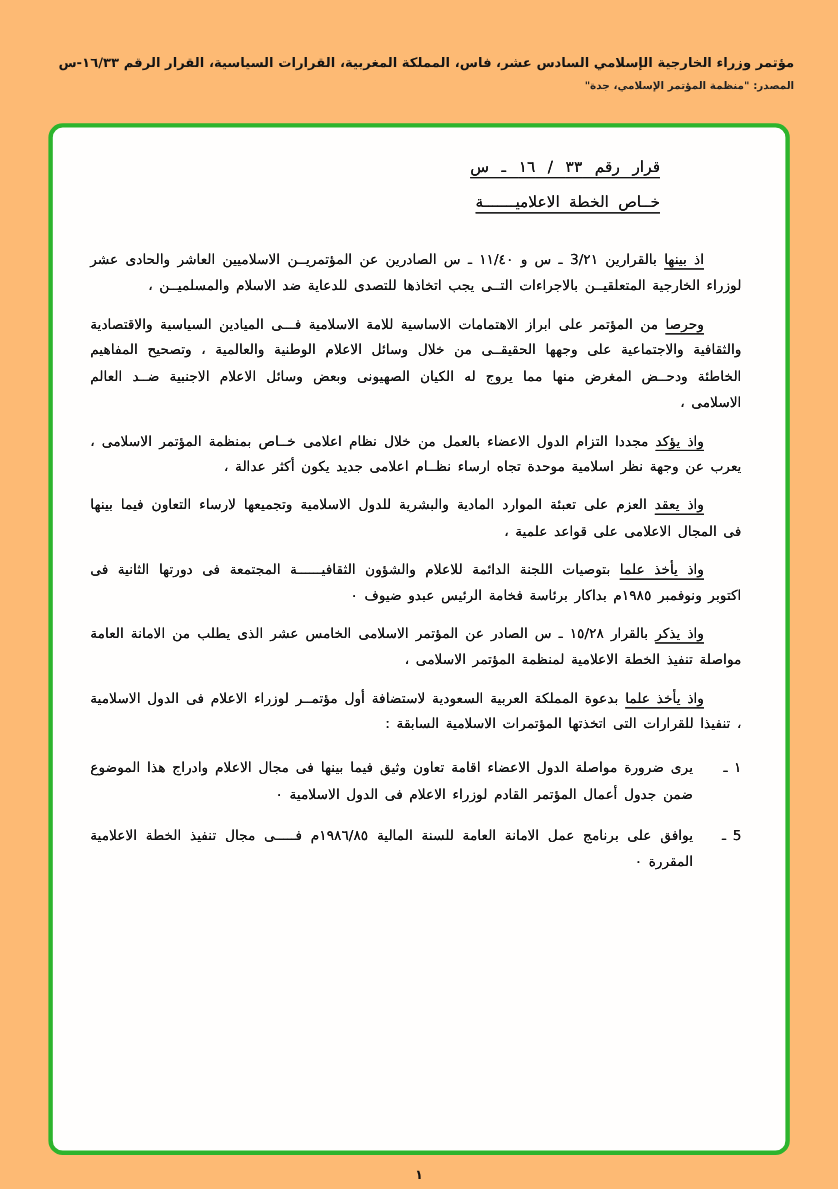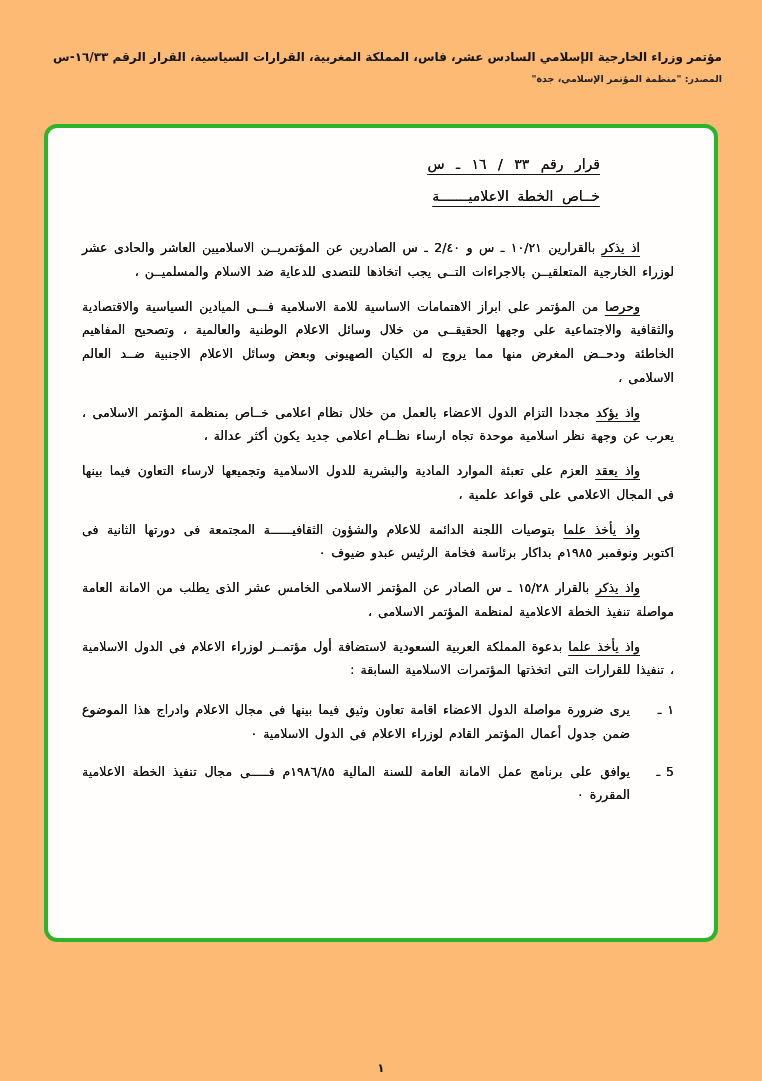--- a/index.html
+++ b/index.html
@@ -17,23 +17,23 @@
     position:absolute; top:50px; right:40px; left:30px;
     text-align:right; font-size:12px; font-weight:bold;
     white-space:nowrap; letter-spacing:0.1px;
   }
   .hdr-source {
     position:absolute; top:73px; right:40px;
     font-size:9.5px; font-weight:bold; color:#222;
   }
   .frame {
     position:absolute; top:112px; right:44px;
-    width:674px; height:818px;
+    width:674px; height:938px;
     border:4px solid #2db42d; border-radius:13px;
-    padding:26px 40px 16px 34px; background:#fffefd;margin-top:12px;
+    padding:26px 40px 16px 34px; background:#fffefd;
   }
   .doc-title {
     width:fit-content; max-width:100%;
     margin:2px 74px 16px 0;
     font-size:14px; word-spacing:7px;
     text-decoration:underline; text-underline-offset:5px;
     text-shadow:0 0 .5px #000;
   }
   .doc-subtitle {
     width:fit-content; max-width:100%;
@@ -70,21 +70,21 @@
 
   <div class="hdr-source">المصدر: "منظمة المؤتمر الإسلامي، جدة"</div>
 
   <div class="frame">
 
     <div class="doc-title">قرار رقم ٣٣ / ١٦ ـ س</div>
 
     <div class="doc-subtitle">خــاص الخطة الاعلاميـــــــة</div>
 
 
-    <p class="para"><span class="lead">اذ يذكر</span> <span>بالقرارين ١٠/٢١ ـ س و 2/٤٠ ـ س الصادرين عن المؤتمريــن الاسلاميين العاشر والحادى عشر لوزراء الخارجية المتعلقيــن بالاجراءات التــى يجب اتخاذها للتصدى للدعاية ضد الاسلام والمسلميــن ،</span></p>
+    <p class="para"><span class="lead">اذ بينها</span> <span>بالقرارين 3/٢١ ـ س و ١١/٤٠ ـ س الصادرين عن المؤتمريــن الاسلاميين العاشر والحادى عشر لوزراء الخارجية المتعلقيــن بالاجراءات التــى يجب اتخاذها للتصدى للدعاية ضد الاسلام والمسلميــن ،</span></p>
 
     <p class="para"><span class="lead">وحرصا</span> <span>من المؤتمر على ابراز الاهتمامات الاساسية للامة الاسلامية فـــى الميادين السياسية والاقتصادية والثقافية والاجتماعية على وجهها الحقيقــى من خلال وسائل الاعلام الوطنية والعالمية ، وتصحيح المفاهيم الخاطئة ودحــض المغرض منها مما يروج له الكيان الصهيونى وبعض وسائل الاعلام الاجنبية ضــد العالم الاسلامى ،</span></p>
 
     <p class="para"><span class="lead">واذ يؤكد</span> <span>مجددا التزام الدول الاعضاء بالعمل من خلال نظام اعلامى خــاص بمنظمة المؤتمر الاسلامى ، يعرب عن وجهة نظر اسلامية موحدة تجاه ارساء نظــام اعلامى جديد يكون أكثر عدالة ،</span></p>
 
     <p class="para"><span class="lead">واذ يعقد</span> <span>العزم على تعبئة الموارد المادية والبشرية للدول الاسلامية وتجميعها لارساء التعاون فيما بينها فى المجال الاعلامى على قواعد علمية ،</span></p>
 
     <p class="para"><span class="lead">واذ يأخذ علما</span> <span>بتوصيات اللجنة الدائمة للاعلام والشؤون الثقافيــــــة المجتمعة فى دورتها الثانية فى اكتوبر ونوفمبر ١٩٨٥م بداكار برئاسة فخامة الرئيس عبدو ضيوف ٠</span></p>
 
     <p class="para"><span class="lead">واذ يذكر</span> <span>بالقرار ١٥/٢٨ ـ س الصادر عن المؤتمر الاسلامى الخامس عشر الذى يطلب من الامانة العامة مواصلة تنفيذ الخطة الاعلامية لمنظمة المؤتمر الاسلامى ،</span></p>

